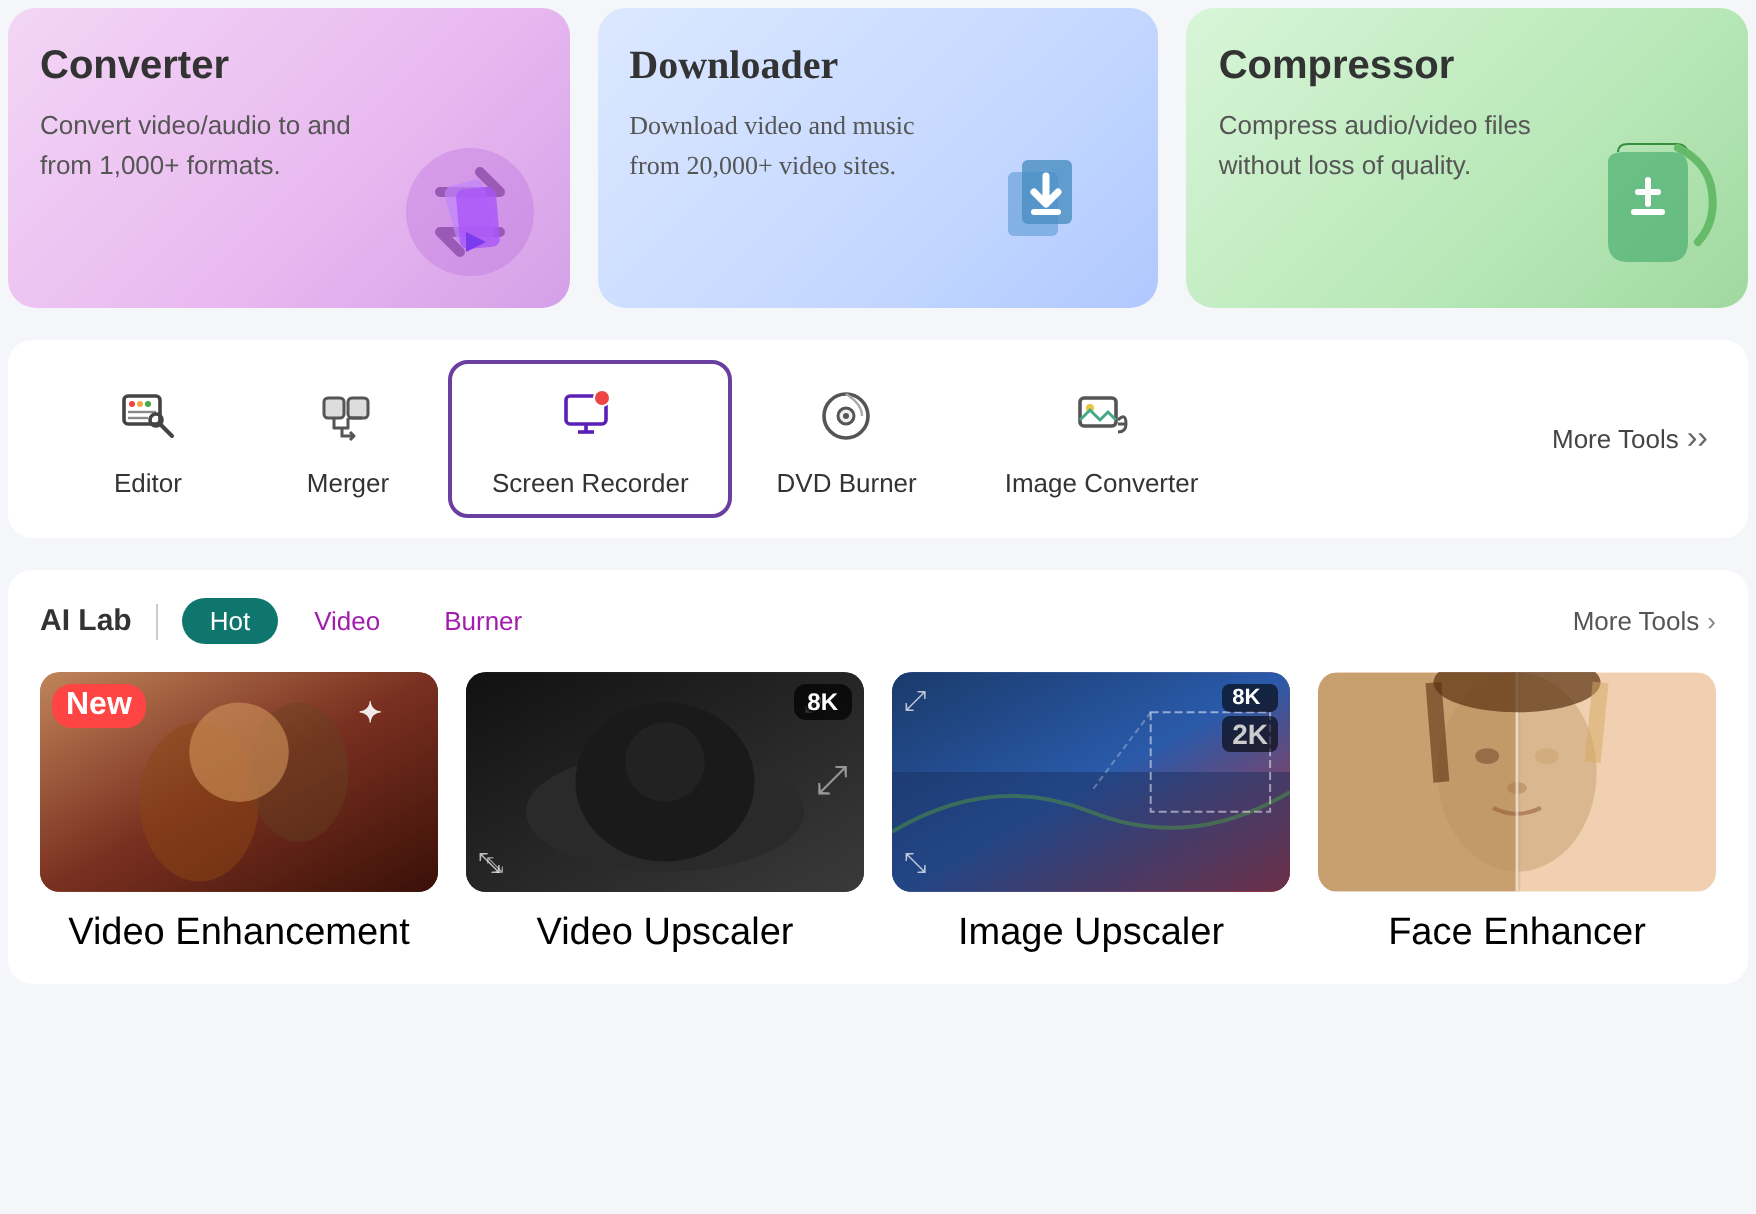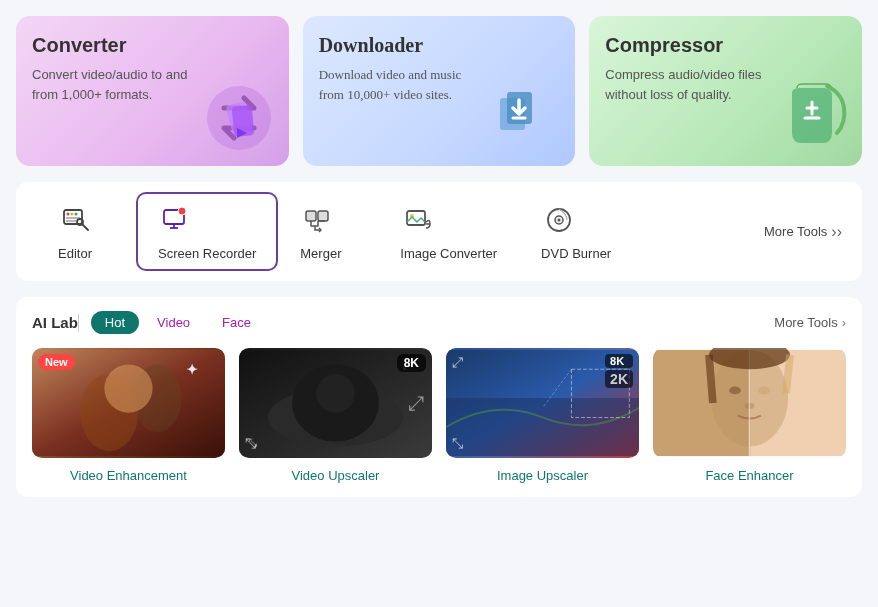--- a/index.html
+++ b/index.html
@@ -5,21 +5,21 @@
     * { box-sizing: border-box; margin: 0; padding: 0; }
     body {
       font-family: -apple-system, BlinkMacSystemFont, 'Segoe UI', sans-serif;
       background: #f5f6fa;
       width: 878px;
       min-height: 607px;
       overflow: hidden;
     }
 
     .main-container {
-      padding: 16px;
+      padding: 4px;
       display: flex;
       flex-direction: column;
       gap: 16px;
     }
 
     
     .top-cards {
       display: flex;
       gap: 14px;
     }
@@ -90,20 +90,21 @@
       border-radius: 12px;
       padding: 10px 20px;
       display: flex;
       align-items: center;
       gap: 0;
     }
 
     .tool-item {
       display: flex;
       flex-direction: column;
+      align-items: center;
       gap: 8px;
       padding: 8px 20px;
       cursor: pointer;
       border-radius: 10px;
       min-width: 100px;
     }
 
     .tool-item.active {
       border: 2px solid #6b3fa0;
     }
@@ -155,20 +156,21 @@
       display: flex;
       align-items: center;
       margin-bottom: 14px;
       gap: 0;
     }
 
     .ai-lab-title {
       font-size: 15px;
       font-weight: 700;
       color: #333;
+      margin-right: 12px;
     }
 
     .ai-lab-divider {
       width: 1px;
       height: 18px;
       background: #ccc;
       margin-right: 12px;
     }
 
     .tab-btn {
@@ -213,22 +215,22 @@
     .ai-card-img {
       width: 100%;
       height: 110px;
       border-radius: 10px;
       overflow: hidden;
       position: relative;
       margin-bottom: 10px;
     }
 
     .ai-card-label {
-      font-size: 13px;
-      color: #0f766e;
+      font-size: 19px;
+      color: #000000;
       text-align: left;
     }
 
     
     .thumb-video-enhance {
       background: linear-gradient(135deg, #c0845a 0%, #7a4020 50%, #3a1a08 100%);
       width: 100%;
       height: 100%;
       display: flex;
       align-items: center;
@@ -254,21 +256,21 @@
       justify-content: center;
       position: relative;
     }
 
     .badge-new {
       position: absolute;
       top: 6px;
       left: 6px;
       background: #ff4444;
       color: #fff;
-      font-size: 11px;
+      font-size: 16px;
       font-weight: 600;
       padding: 2px 7px;
       border-radius: 10px;
       z-index: 2;
     }
 
     .badge-8k {
       position: absolute;
       top: 6px;
       right: 6px;
@@ -337,21 +339,21 @@
           <path d="M25 30 L55 30 L45 20 M55 50 L25 50 L35 60" stroke="#9b59b6" stroke-width="5" fill="none" stroke-linecap="round" stroke-linejoin="round"></path>
           <rect x="30" y="25" width="20" height="30" rx="4" fill="#c084fc" opacity="0.7" transform="rotate(-15 40 40)"></rect>
           <rect x="34" y="28" width="20" height="30" rx="4" fill="#a855f7" opacity="0.8" transform="rotate(-5 44 43)"></rect>
           <path d="M38 50 L38 60 L48 55 Z" fill="#7c3aed"></path>
         </svg>
       </div>
     </div>
 
     <div class="card card-downloader">
       <div class="card-title">Downloader</div>
-      <div class="card-desc">Download video and music from 10,000+ video sites.</div>
+      <div class="card-desc">Download video and music from 20,000+ video sites.</div>
       <div class="downloader-icon">
         <svg viewBox="0 0 80 80" xmlns="http://www.w3.org/2000/svg">
           <rect x="15" y="20" width="25" height="32" rx="3" fill="#5b9bd5" opacity="0.6"></rect>
           <rect x="22" y="14" width="25" height="32" rx="3" fill="#4a8ec2" opacity="0.8"></rect>
           <path d="M34 22 L34 36 L28 30 M34 36 L40 30" stroke="white" stroke-width="3.5" fill="none" stroke-linecap="round" stroke-linejoin="round"></path>
           <line x1="28" y1="40" x2="40" y2="40" stroke="white" stroke-width="3" stroke-linecap="round"></line>
         </svg>
       </div>
     </div>
 
@@ -380,84 +382,84 @@
           <circle cx="14" cy="8" r="1.5" fill="#4a4"></circle>
           <line x1="4" y1="12" x2="18" y2="12" stroke="#888" stroke-width="1.2"></line>
           <line x1="4" y1="15" x2="14" y2="15" stroke="#888" stroke-width="1.2"></line>
           <line x1="20" y1="18" x2="26" y2="24" stroke="#444" stroke-width="2" stroke-linecap="round"></line>
           <circle cx="18" cy="16" r="3" stroke="#444" stroke-width="1.8" fill="none"></circle>
         </svg>
       </div>
       <div class="tool-label">Editor</div>
     </div>
 
-    <div class="tool-item active">
-      <div class="tool-icon">
-        <svg class="tool-svg" viewBox="0 0 28 28" fill="none" xmlns="http://www.w3.org/2000/svg">
-          <rect x="2" y="4" width="20" height="14" rx="2" stroke="#5b21b6" stroke-width="1.8"></rect>
-          <line x1="12" y1="18" x2="12" y2="22" stroke="#5b21b6" stroke-width="1.8"></line>
-          <line x1="8" y1="22" x2="16" y2="22" stroke="#5b21b6" stroke-width="1.8"></line>
-          <circle cx="20" cy="5" r="4" fill="#e44" stroke="white" stroke-width="1"></circle>
-        </svg>
-      </div>
-      <div class="tool-label">Screen Recorder</div>
-    </div>
-
     <div class="tool-item">
       <div class="tool-icon">
         <svg class="tool-svg" viewBox="0 0 28 28" fill="none" xmlns="http://www.w3.org/2000/svg">
           <rect x="2" y="5" width="10" height="10" rx="2" fill="#ddd" stroke="#555" stroke-width="1.5"></rect>
           <rect x="14" y="5" width="10" height="10" rx="2" fill="#ddd" stroke="#555" stroke-width="1.5"></rect>
           <path d="M7 15 L7 20 L14 20 L14 15" stroke="#555" stroke-width="1.5" fill="none" stroke-linejoin="round"></path>
           <line x1="14" y1="15" x2="21" y2="15" stroke="#555" stroke-width="1.5"></line>
           <path d="M11 20 L11 24 L17 24" stroke="#555" stroke-width="1.5" fill="none"></path>
           <path d="M15 22 L17 24 L15 26" stroke="#555" stroke-width="1.5" fill="none" stroke-linejoin="round"></path>
         </svg>
       </div>
       <div class="tool-label">Merger</div>
     </div>
 
+    <div class="tool-item active">
+      <div class="tool-icon">
+        <svg class="tool-svg" viewBox="0 0 28 28" fill="none" xmlns="http://www.w3.org/2000/svg">
+          <rect x="2" y="4" width="20" height="14" rx="2" stroke="#5b21b6" stroke-width="1.8"></rect>
+          <line x1="12" y1="18" x2="12" y2="22" stroke="#5b21b6" stroke-width="1.8"></line>
+          <line x1="8" y1="22" x2="16" y2="22" stroke="#5b21b6" stroke-width="1.8"></line>
+          <circle cx="20" cy="5" r="4" fill="#e44" stroke="white" stroke-width="1"></circle>
+        </svg>
+      </div>
+      <div class="tool-label">Screen Recorder</div>
+    </div>
+
+    <div class="tool-item">
+      <div class="tool-icon">
+        <svg class="tool-svg" viewBox="0 0 28 28" fill="none" xmlns="http://www.w3.org/2000/svg">
+          <circle cx="14" cy="14" r="11" stroke="#555" stroke-width="1.8" fill="none"></circle>
+          <circle cx="14" cy="14" r="4" stroke="#555" stroke-width="1.5" fill="#eee"></circle>
+          <circle cx="14" cy="14" r="1.5" fill="#555"></circle>
+          <path d="M14 3 Q22 8 22 14" stroke="#aaa" stroke-width="1.2" fill="none"></path>
+        </svg>
+      </div>
+      <div class="tool-label">DVD Burner</div>
+    </div>
+
     <div class="tool-item">
       <div class="tool-icon">
         <svg class="tool-svg" viewBox="0 0 28 28" fill="none" xmlns="http://www.w3.org/2000/svg">
           <rect x="3" y="5" width="18" height="14" rx="2" stroke="#555" stroke-width="1.8" fill="none"></rect>
           <circle cx="8" cy="10" r="2" fill="#e8c840"></circle>
           <path d="M3 16 L8 11 L13 16 L17 12 L21 16" stroke="#4a8" stroke-width="1.5" fill="none"></path>
           <path d="M22 16 Q26 12 26 18 Q26 22 22 22" stroke="#555" stroke-width="1.5" fill="none"></path>
           <line x1="22" y1="18" x2="26" y2="18" stroke="#555" stroke-width="1.5"></line>
         </svg>
       </div>
       <div class="tool-label">Image Converter</div>
     </div>
 
-    <div class="tool-item">
-      <div class="tool-icon">
-        <svg class="tool-svg" viewBox="0 0 28 28" fill="none" xmlns="http://www.w3.org/2000/svg">
-          <circle cx="14" cy="14" r="11" stroke="#555" stroke-width="1.8" fill="none"></circle>
-          <circle cx="14" cy="14" r="4" stroke="#555" stroke-width="1.5" fill="#eee"></circle>
-          <circle cx="14" cy="14" r="1.5" fill="#555"></circle>
-          <path d="M14 3 Q22 8 22 14" stroke="#aaa" stroke-width="1.2" fill="none"></path>
-        </svg>
-      </div>
-      <div class="tool-label">DVD Burner</div>
-    </div>
-
     <div class="more-tools-btn">
       <span>More Tools</span>
       <span class="chevron">››</span>
     </div>
   </div>
 
   <div class="ai-lab-section">
     <div class="ai-lab-header">
       <span class="ai-lab-title">AI Lab</span>
       <div class="ai-lab-divider"></div>
       <button class="tab-btn active">Hot</button>
       <button class="tab-btn">Video</button>
-      <button class="tab-btn">Face</button>
+      <button class="tab-btn">Burner</button>
       <div class="more-tools-ai">
         <span>More Tools</span>
         <span style="font-size:13px; color:#888;">›</span>
       </div>
     </div>
 
     <div class="ai-cards">
 
       <div class="ai-card">
         <div class="ai-card-img">

